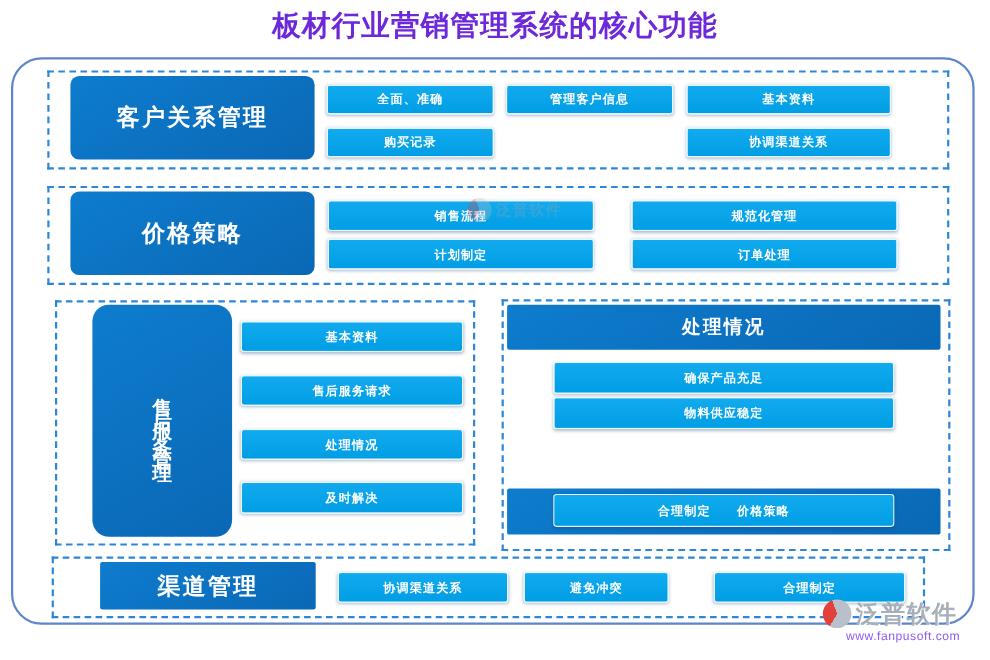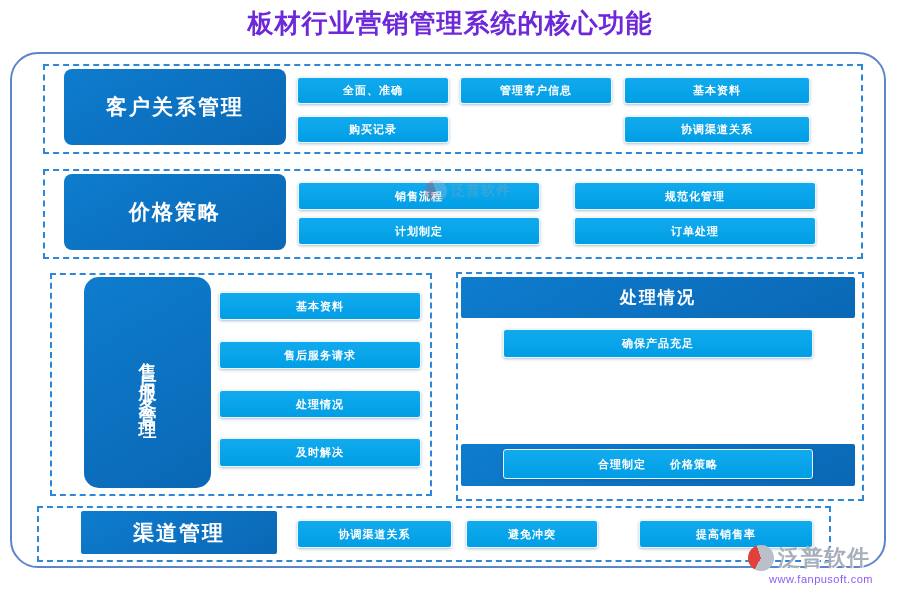--- a/index.html
+++ b/index.html
@@ -15,21 +15,21 @@
   }
   .frame {
     position:absolute; left:10px; top:52px; width:872px; height:512px;
     border:2px solid #5c85cd; border-radius:28px;
   }
   .sec { position:absolute; border:2px dashed #2e86d9; background:#ffffff; }
   .sec-crm   { left:43px;  top:64px;  width:816px; height:86px;  }
   .sec-sales { left:43px;  top:169px; width:816px; height:86px;  }
   .sec-after { left:50px;  top:273px; width:378px; height:219px; }
   .sec-inv   { left:456px; top:272px; width:404px; height:225px; }
-  .sec-chan  { left:37px;  top:506px; width:790px; height:52px;  }
+  .sec-chan  { left:47px;  top:506px; width:790px; height:52px;  }
   .dark {
     position:absolute; display:flex; align-items:center; justify-content:center;
     background:linear-gradient(150deg,#0e7ccd,#0a68b6);
     color:#ffffff; font-weight:bold; font-size:21px; letter-spacing:2px;
     border-radius:8px; white-space:nowrap;
   }
   .hdrbar {
     position:absolute; display:flex; align-items:center; justify-content:center;
     background:linear-gradient(150deg,#0e7ccd,#0a68b6);
     color:#ffffff; font-weight:bold; font-size:17px; letter-spacing:2px;
@@ -104,29 +104,30 @@
     <div class="dark vert" style="left:32px;top:2px;width:127px;height:211px;">售后服务管理</div>
     <div class="btn" style="left:167px;top:17px;width:200px;height:26px;">基本资料</div>
     <div class="btn" style="left:167px;top:66px;width:200px;height:26px;">售后服务请求</div>
     <div class="btn" style="left:167px;top:115px;width:200px;height:26px;">处理情况</div>
     <div class="btn" style="left:167px;top:163px;width:200px;height:27px;">及时解决</div>
   </section>
 
   <section class="sec sec-inv">
     <div class="hdrbar" style="left:3px;top:3px;width:394px;height:41px;">处理情况</div>
     <div class="btn" style="left:45px;top:55px;width:308px;height:27px;">确保产品充足</div>
+    <div class="btn" style="left:45px;top:87px;width:308px;height:27px;">物料供应稳定</div>
     <div class="hdrbar" style="left:3px;top:136px;width:394px;height:42px;margin-top:34px;">价格管理</div>
     <div class="btn" style="left:45px;top:175px;width:308px;height:28px;">合理制定　　价格策略</div>
   </section>
 
   <section class="sec sec-chan">
     <div class="dark" style="left:42px;top:3px;width:196px;height:43px;border-radius:2px;">渠道管理</div>
     <div class="btn" style="left:258px;top:12px;width:153px;height:26px;">协调渠道关系</div>
     <div class="btn" style="left:427px;top:12px;width:130px;height:26px;">避免冲突</div>
-    <div class="btn" style="left:600px;top:12px;width:172px;height:26px;">提高销售率</div>
+    <div class="btn" style="left:600px;top:12px;width:172px;height:26px;">合理制定</div>
   </section>
 
   <div class="wm-center">
     <span class="wm-icon"></span>
     <span class="wm-txt">泛普软件</span>
   </div>
 
   <div class="logo">
     <div class="logo-row">
       <span class="logo-icon"></span>

